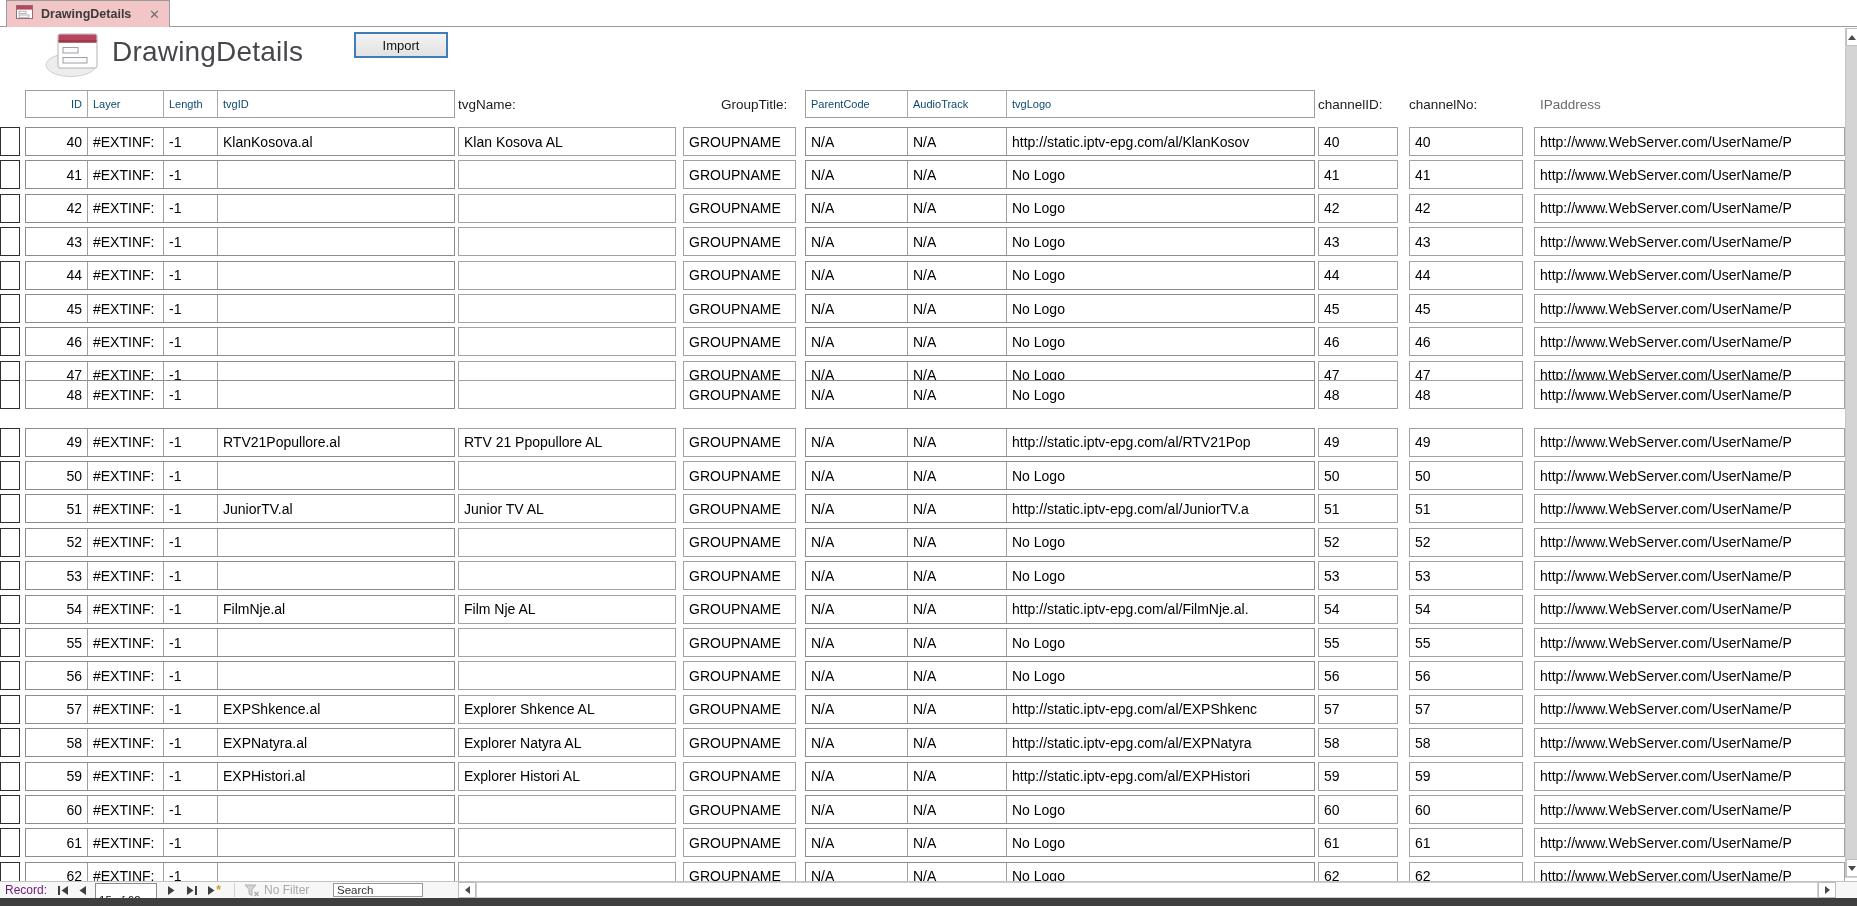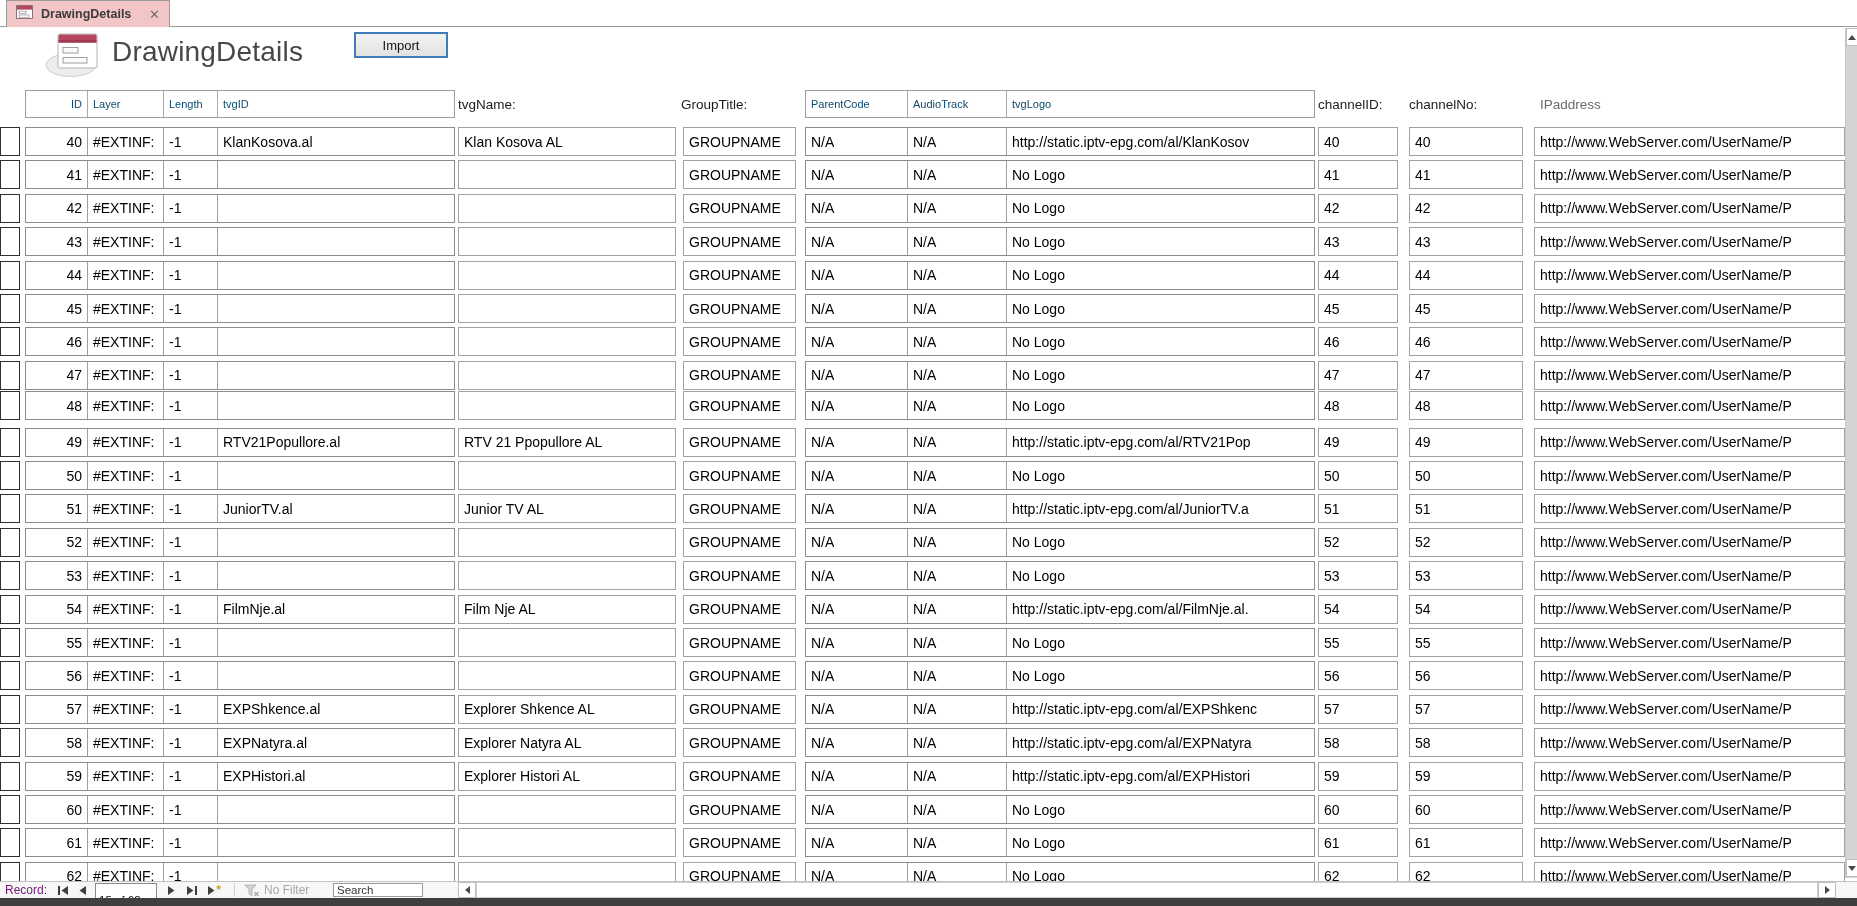--- a/index.html
+++ b/index.html
@@ -43,21 +43,21 @@
   .p-g2{left:805px;width:510px}
   .s-parent{width:101px}
   .s-audio{width:99px}
   .s-logo{flex:1}
   .p-chid{left:1318px;width:80px}
   .p-chno{left:1409px;width:114px}
   .p-ip{left:1534px;width:311px}
   
   .h-g1{left:25px;width:430px}
   .h-tvgname{left:458px}
-  .h-group{left:681px}
+  .h-group{left:721px}
   .h-g2{left:805px;width:510px}
   .h-chid{left:1318px}
   .h-chno{left:1409px}
   .h-ip{left:1540px}
   
   .navbar{position:absolute;left:0;top:881px;width:1857px;height:17px;background:#f7f7f7;border-top:1px solid #c2c2c2;box-sizing:border-box;z-index:6;display:flex;align-items:center}
   .nav-label{position:absolute;left:5px;font-size:12px;color:#701a75}
   .nav-btn{position:absolute;top:1px;width:18px;height:14px;display:flex;align-items:center;justify-content:center;cursor:pointer}
   .nav-pos{position:absolute;left:95px;top:1px;width:62px;height:14px;border:1px solid #8b8b8b;background:#fff;font-size:11.5px;color:#111;font-family:"Liberation Sans",sans-serif;padding:16px 3px;box-sizing:border-box}
   .nav-sep{position:absolute;top:1px;width:1px;height:14px;background:#d0d0d0}
@@ -267,21 +267,21 @@
   <div class="box p-group">GROUPNAME</div>
   <div class="box grp p-g2">
     <div class="sub s-parent">N/A</div>
     <div class="sub s-audio">N/A</div>
     <div class="sub s-logo">No Logo</div>
   </div>
   <div class="box p-chid">47</div>
   <div class="box p-chno">47</div>
   <div class="box p-ip">http://www.WebServer.com/UserName/P</div>
     </div>
-    <div class="row" style="top: 380px; margin-top: 11px;">
+    <div class="row" style="top: 380px;">
   <div class="box p-sel"></div>
   <div class="box grp p-g1">
     <div class="sub s-id">48</div>
     <div class="sub s-layer">#EXTINF:</div>
     <div class="sub s-length">-1</div>
     <div class="sub s-tvgid"></div>
   </div>
   <div class="box p-tvgname"></div>
   <div class="box p-group">GROUPNAME</div>
   <div class="box grp p-g2">

